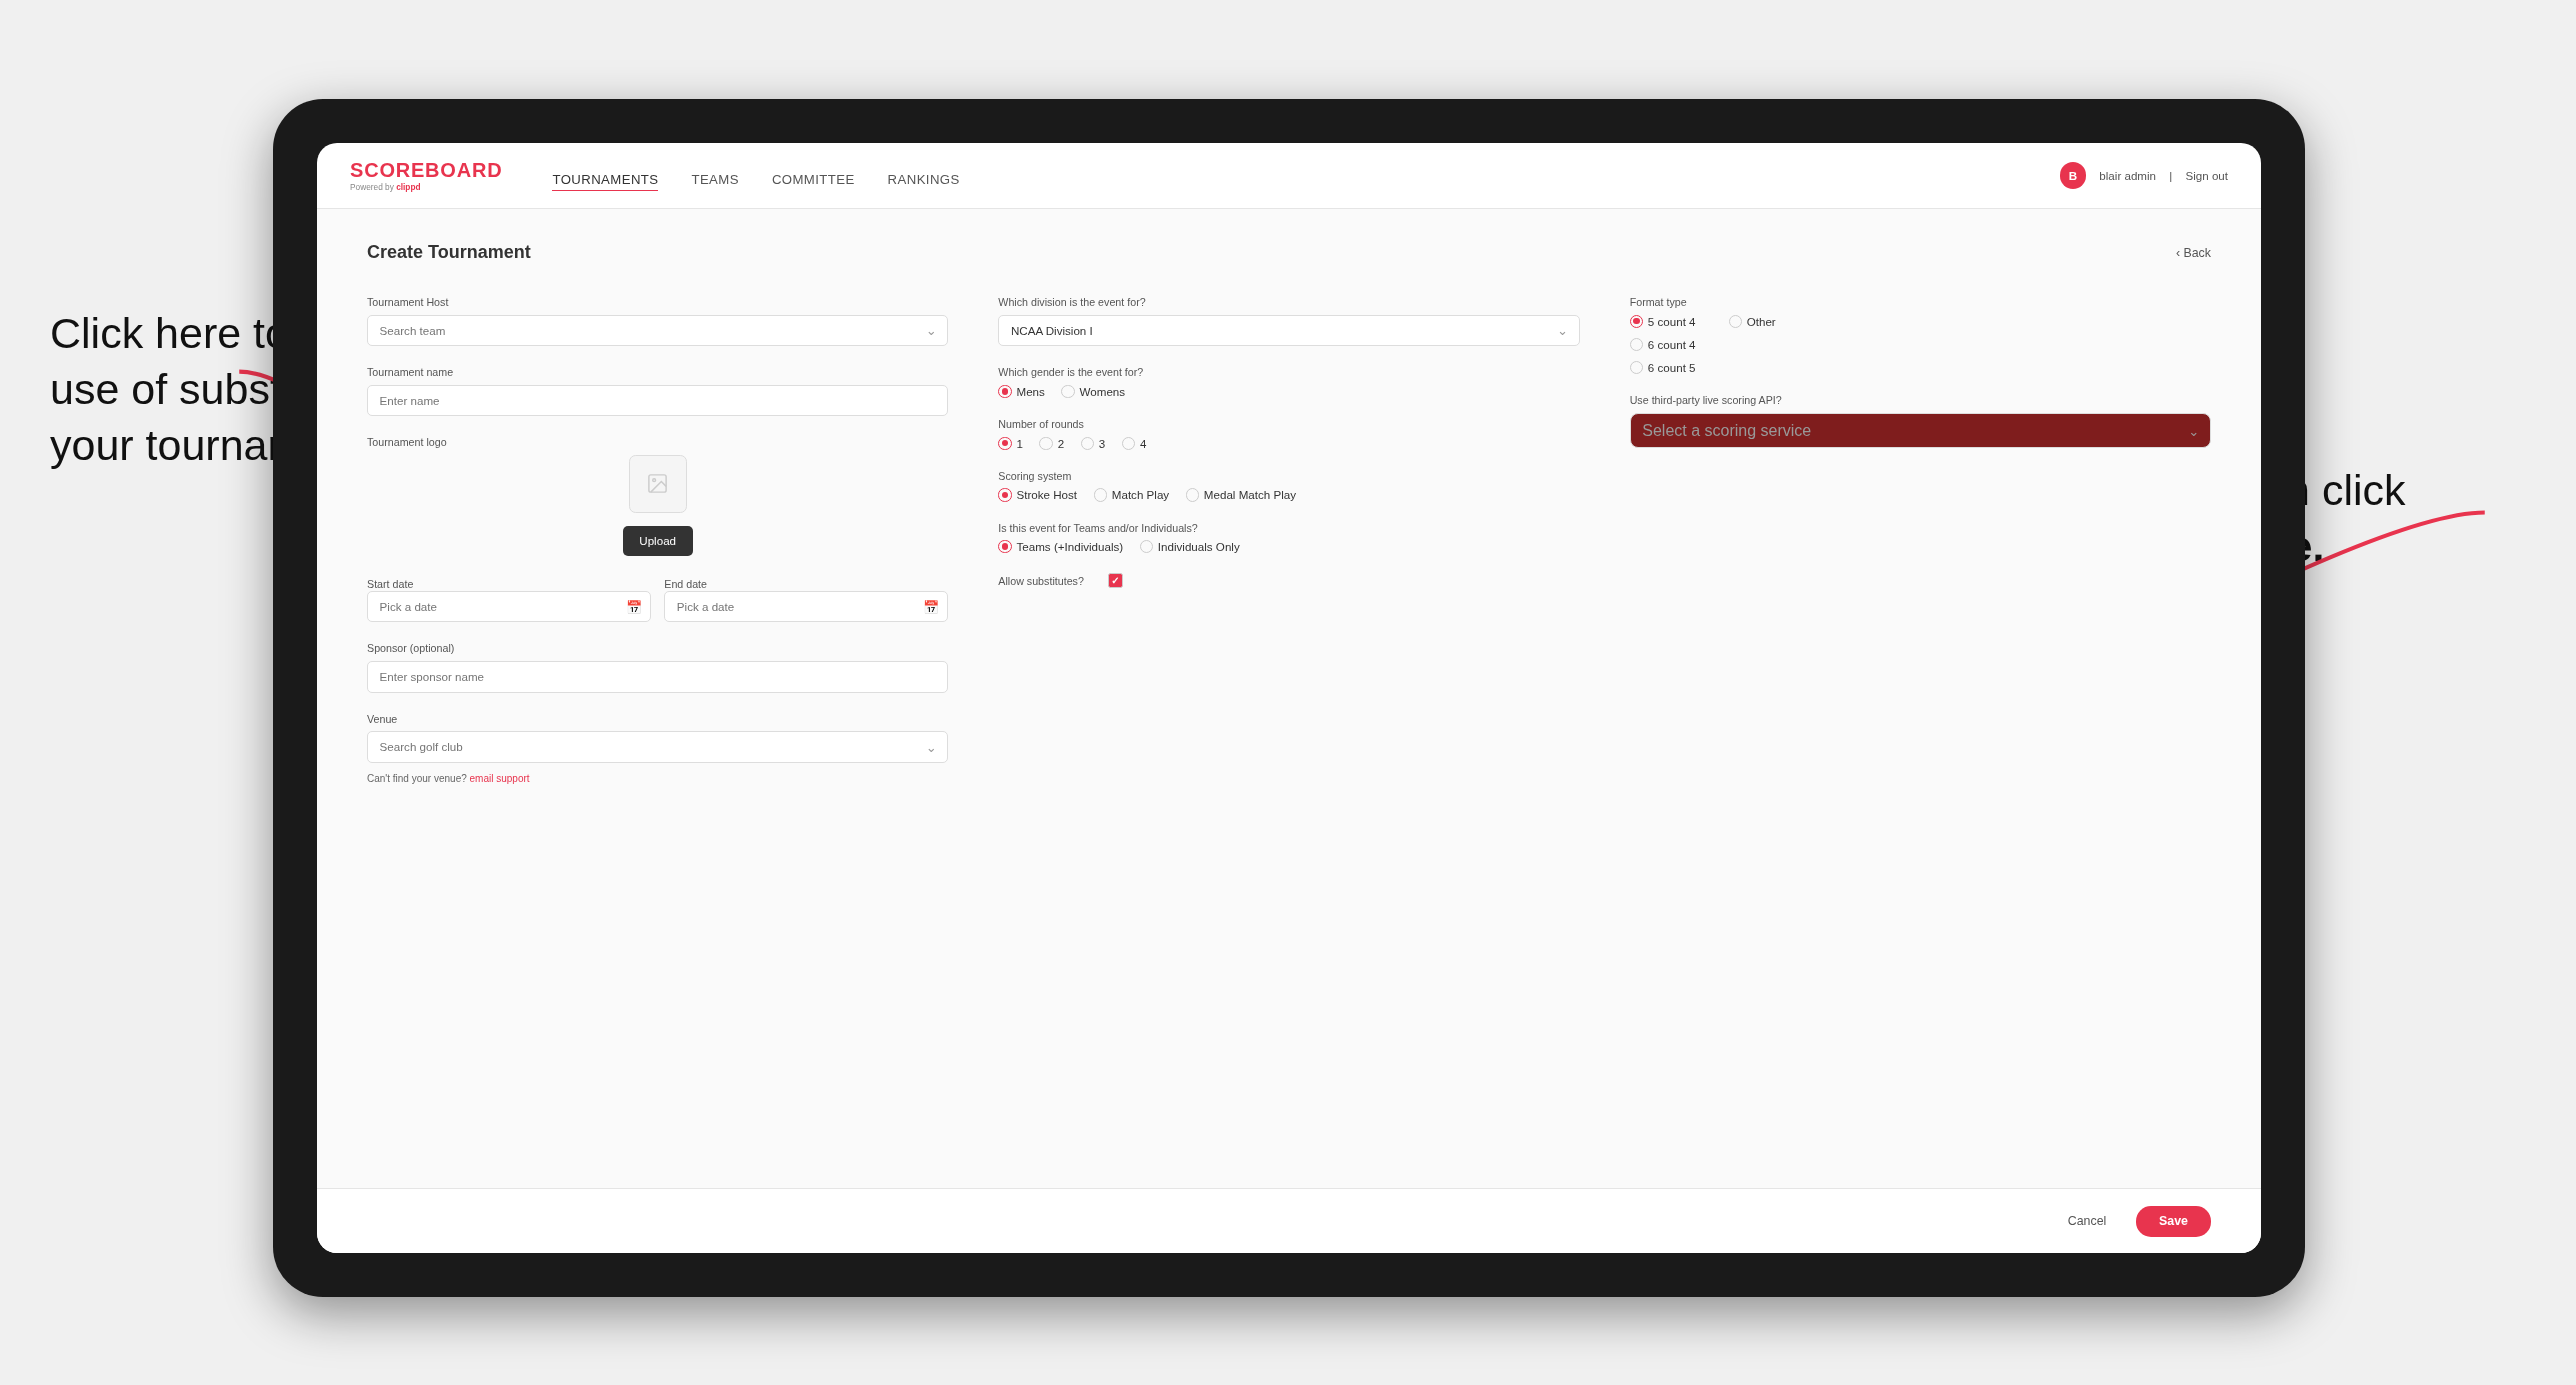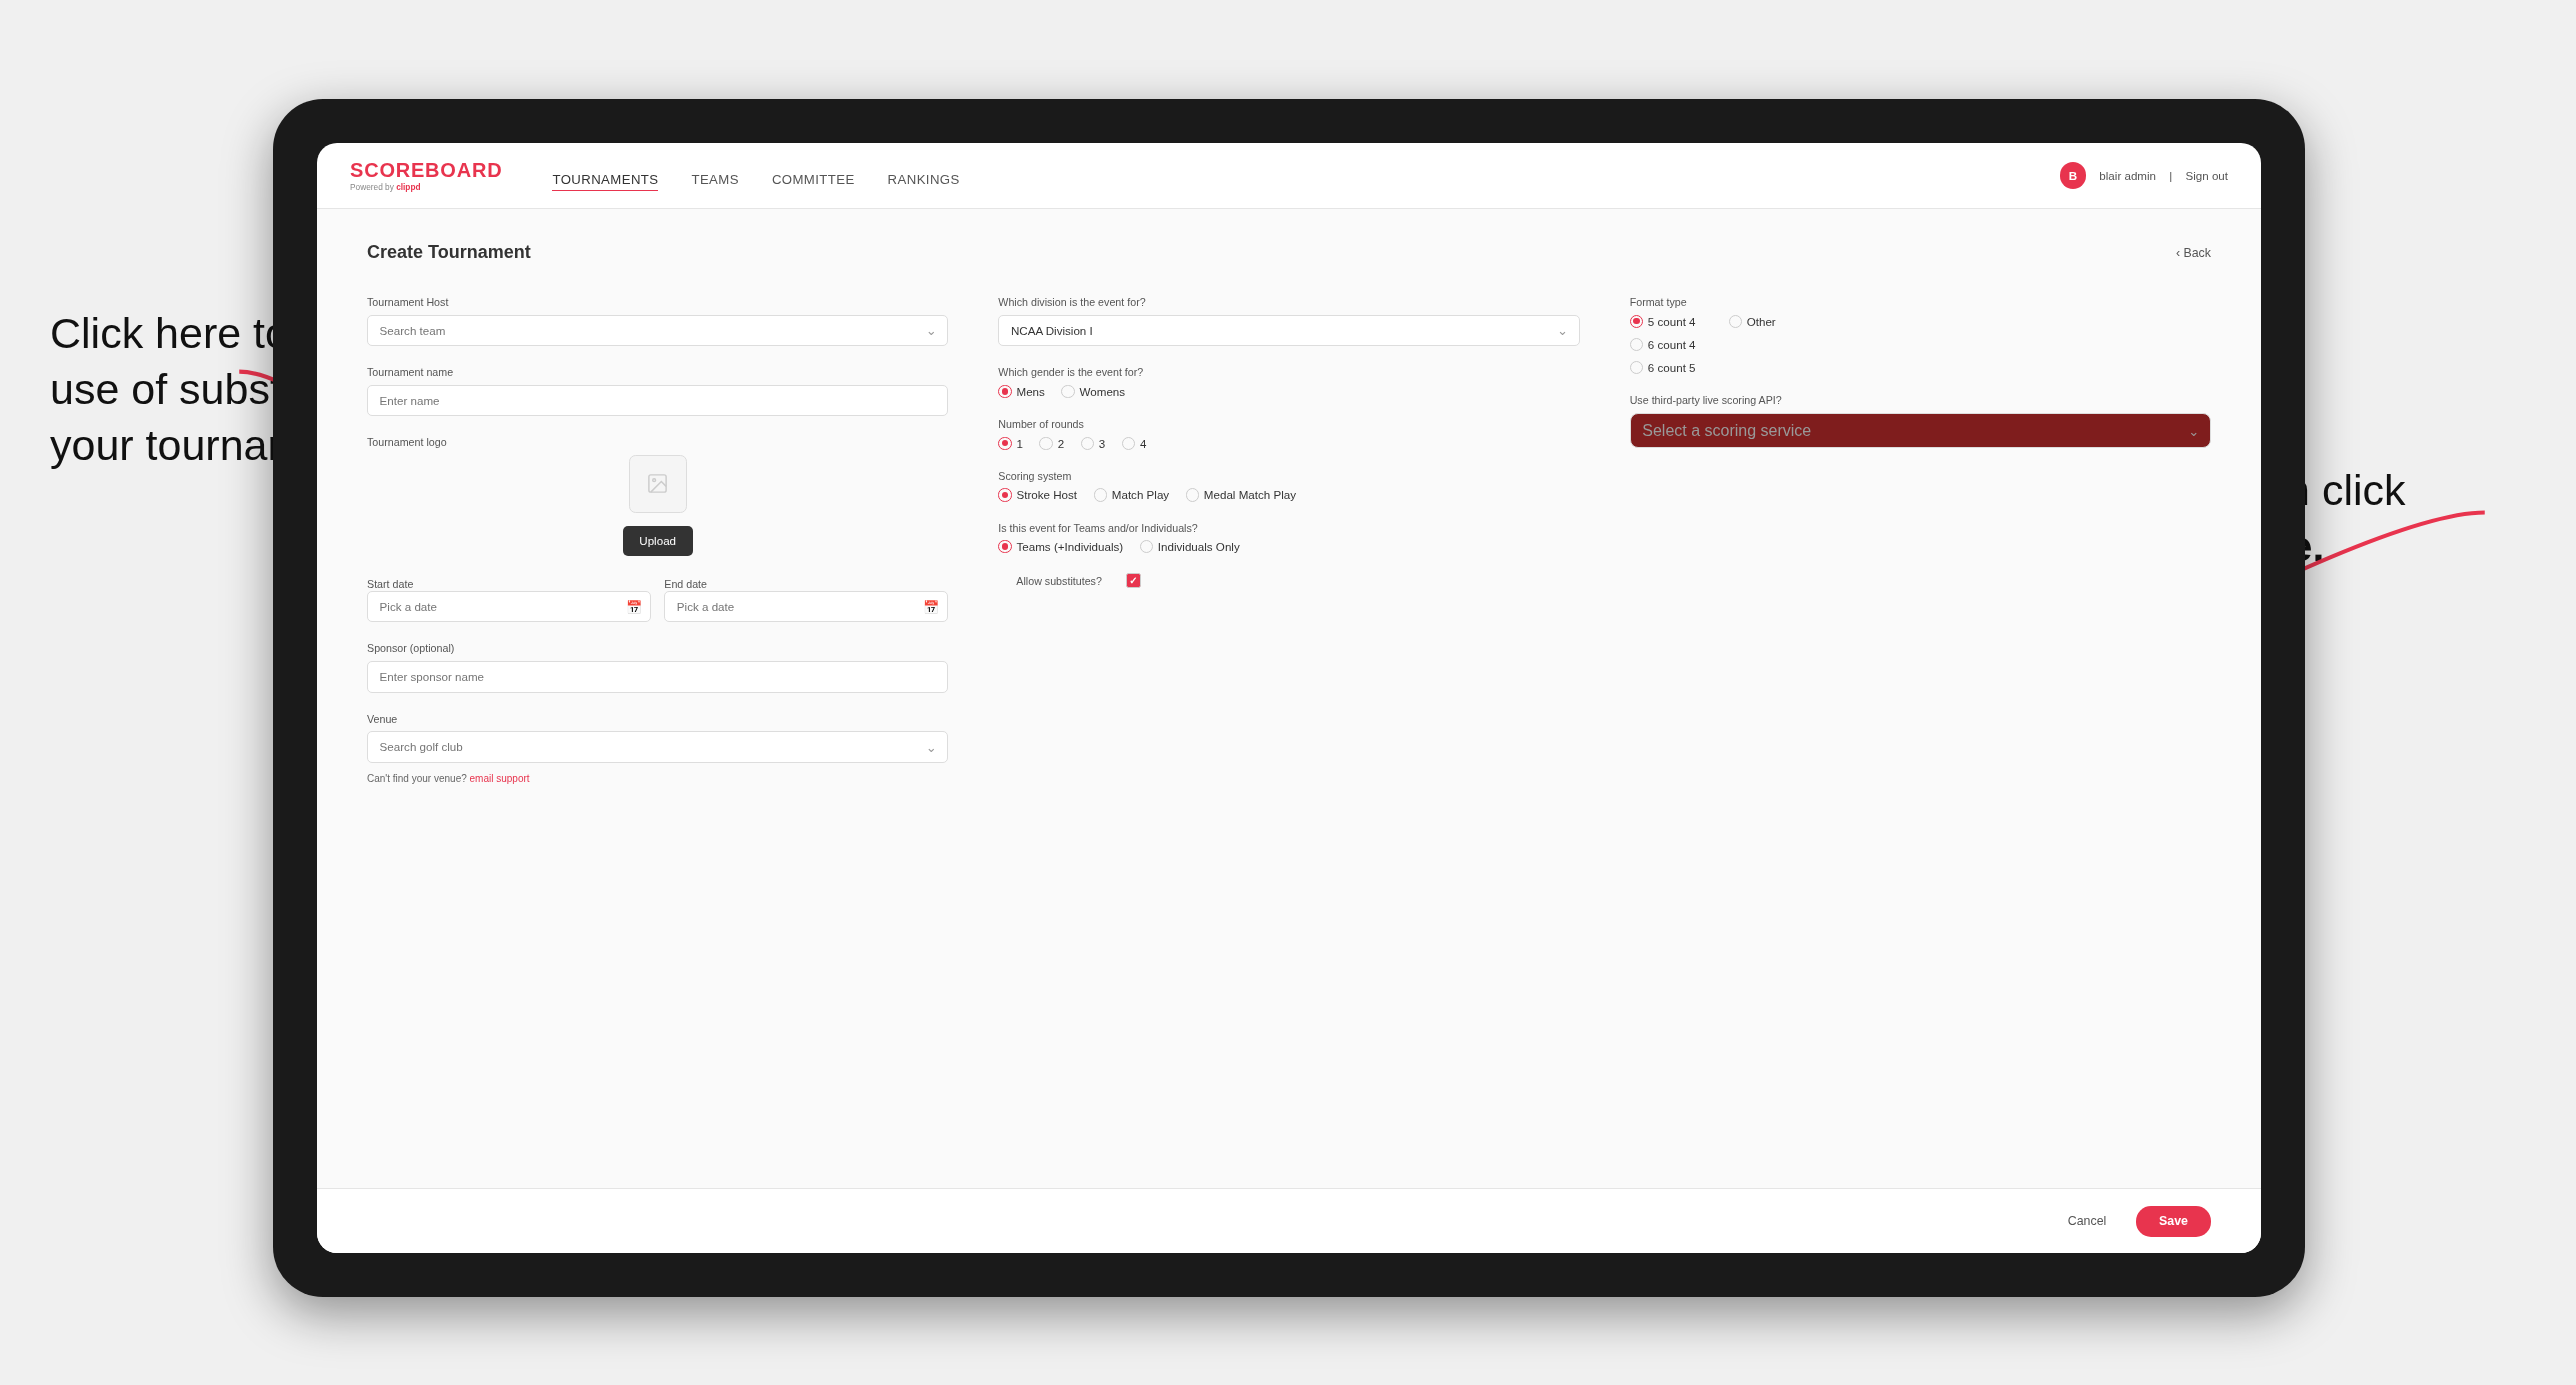--- a/index.html
+++ b/index.html
@@ -336,21 +336,20 @@
       height: 6.6px;
       border-radius: 50%;
       background: #e8344e;
     }
 
     
     .checkbox-group {
       display: flex;
       align-items: center;
       gap: 24px;
-      margin-left: 18px;
     }
 
     .checkbox-custom {
       width: 15px;
       height: 15px;
       border: 0.8px solid #ccc;
       border-radius: 2.5px;
       background: #e8344e;
       display: flex;
       align-items: center;

